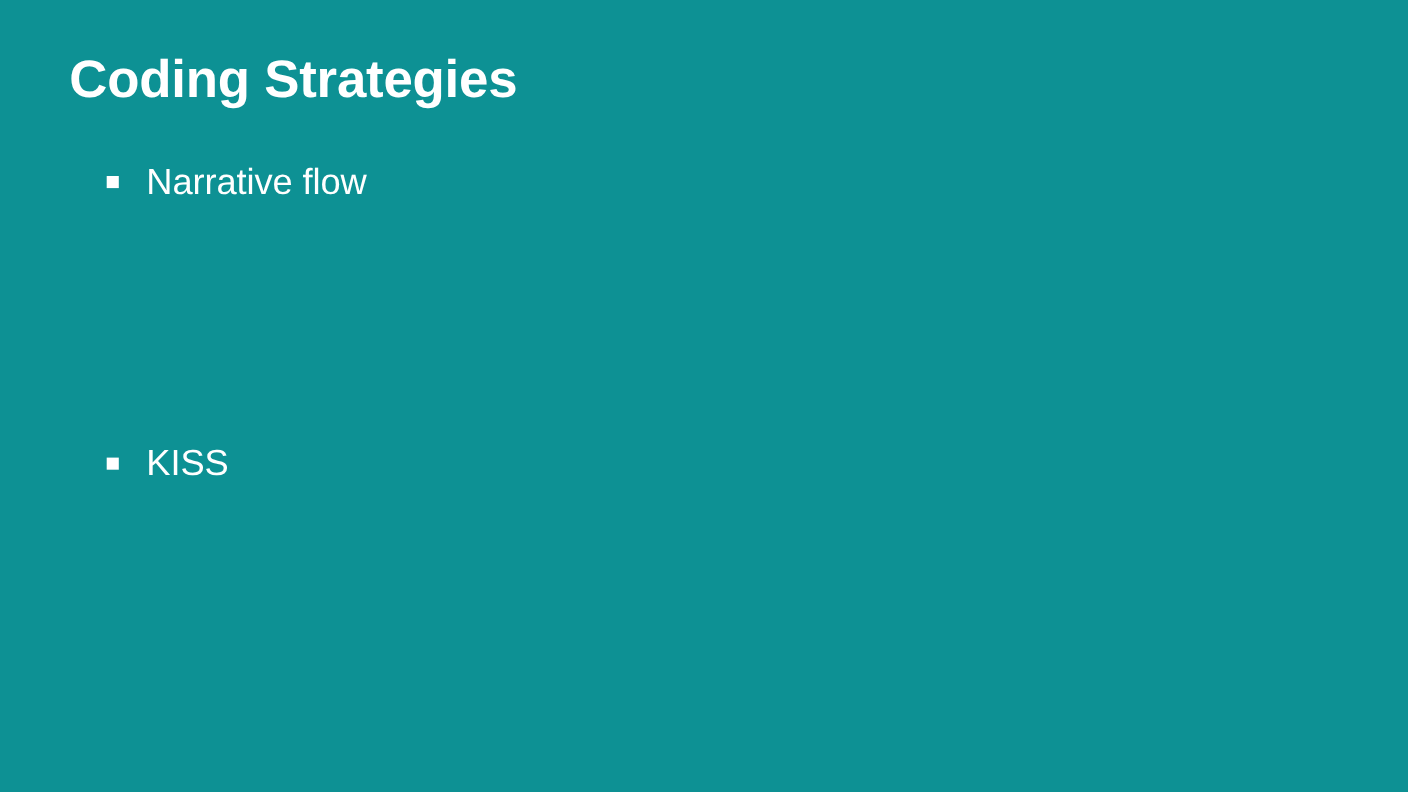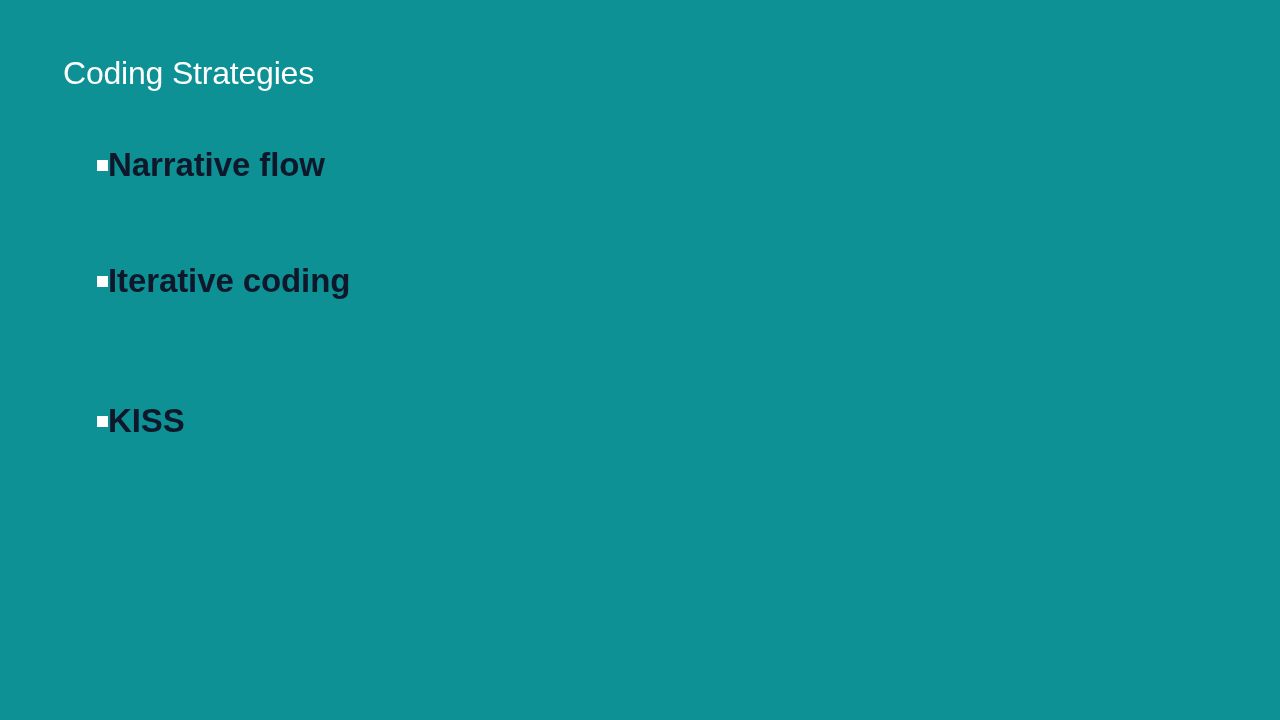--- a/index.html
+++ b/index.html
@@ -29,22 +29,22 @@
   
   #slide-title {
     position: absolute;
     left: 63px;
     top: 44px;
     width: 1100px;
     margin: 0;
     padding: 0;
     color: #ffffff;
     font-family: "Liberation Sans", "DejaVu Sans", sans-serif;
-    font-size: 32px;
-    font-weight: 400;
+    font-size: 48px;
+    font-weight: 700;
     line-height: 58px;
     letter-spacing: -0.2px;
     white-space: nowrap;
   }
 
   
   #bullet-list {
     position: absolute;
     left: 0;
     top: 0;
@@ -74,47 +74,44 @@
   .bullet-marker {
     flex: 0 0 auto;
     width: 11px;
     height: 11px;
     background: #ffffff;
     display: block;
   }
 
   .bullet-text {
     flex: 0 0 auto;
-    color: #0f172a;
+    margin-left: 25px;
+    color: #ffffff;
     font-family: "Liberation Sans", "DejaVu Sans", sans-serif;
     font-size: 33px;
-    font-weight: bold;
+    font-weight: normal;
     line-height: 40px;
     letter-spacing: -0.1px;
     white-space: nowrap;
   }
 </style>
 </head>
 <body style="background: rgb(13, 145, 148);">
 
 <div id="slide" style="background: rgb(13, 145, 148);">
 
   <h1 id="slide-title">Coding Strategies</h1>
 
   <ul id="bullet-list">
 
     <li class="bullet-item row-0">
       <span class="bullet-marker"></span>
       <span class="bullet-text">Narrative flow</span>
     </li>
 
-    <li class="bullet-item row-1">
-      <span class="bullet-marker"></span>
-      <span class="bullet-text">Iterative coding</span>
-    </li>
 
     <li class="bullet-item row-2">
       <span class="bullet-marker"></span>
       <span class="bullet-text">KISS</span>
     </li>
 
 
   </ul>
 
 </div>

